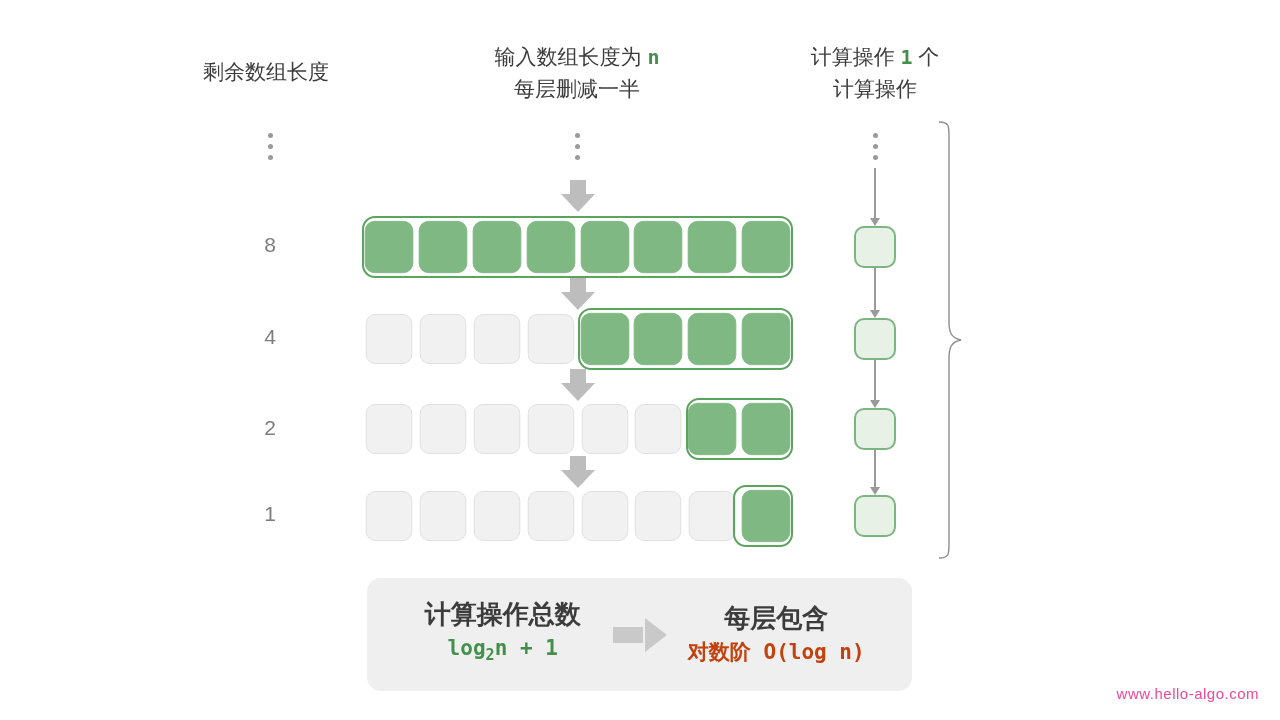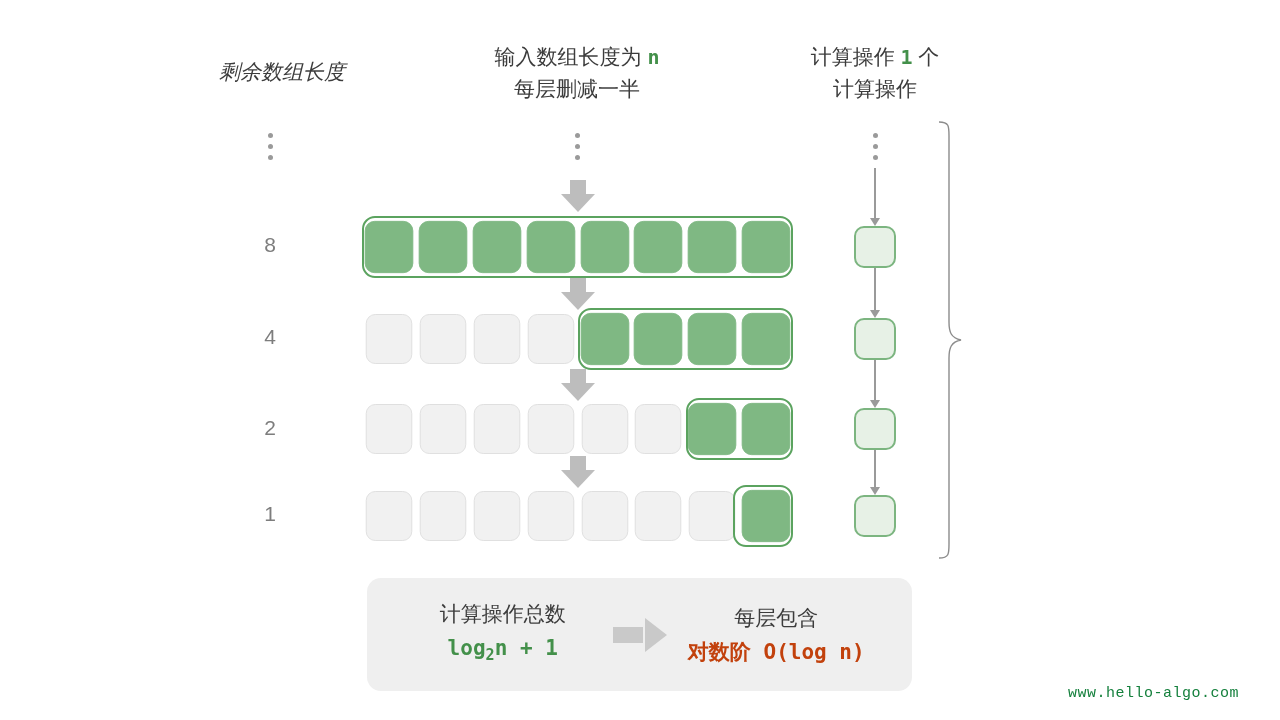--- a/index.html
+++ b/index.html
@@ -23,21 +23,21 @@
   
   .col-header {
     position: absolute;
     text-align: center;
     font-size: 21px;
     line-height: 31px;
     color: #3c3c3c;
     white-space: nowrap;
     font-weight: 400;
   }
-  #hdr-left  { left: 172px; top: 56px;  width: 220px; font-style: italic; }
+  #hdr-left  { left: 156px; top: 56px;  width: 220px; }
   #hdr-mid   { left: 452px; top: 41px;  width: 250px; }
   #hdr-right { left: 760px; top: 41px;  width: 230px; }
 
   .accent-green {
     color: #43904a;
     font-family: "DejaVu Sans Mono", "Liberation Mono", monospace;
     font-weight: bold;
     font-size: 20px;
   }
 
@@ -193,22 +193,22 @@
     align-items: center;
     justify-content: space-between;
     padding: 0 26px;
     box-sizing: border-box;
   }
   .sum-block {
     text-align: center;
     flex: 1;
   }
   .sum-title {
-    font-size: 21px;
-    font-weight: normal;
+    font-size: 26px;
+    font-weight: bold;
     color: #3c3c3c;
     line-height: 34px;
   }
   .sum-value {
     font-family: "DejaVu Sans Mono", "Liberation Mono", monospace;
     font-size: 21px;
     font-weight: bold;
     line-height: 34px;
   }
   .val-green { color: #43904a; }
@@ -236,25 +236,25 @@
     width: 0;
     height: 0;
     border-top: 17px solid transparent;
     border-bottom: 17px solid transparent;
     border-left: 22px solid #c9c9c9;
   }
 
   
   #watermark {
     position: absolute;
-    right: 41px;
+    right: 21px;
     bottom: 18px;
-    font-family: Liberation Mono, monospace;
+    font-family: Liberation Sans, sans-serif;
     font-size: 15px;
-    color: #15803d;
+    color: #ec4899;
     letter-spacing: 0.5px;
   }
 
   sub { font-size: 0.72em; }
 </style>
 </head>
 <body>
 
 <div class="stage">
 

